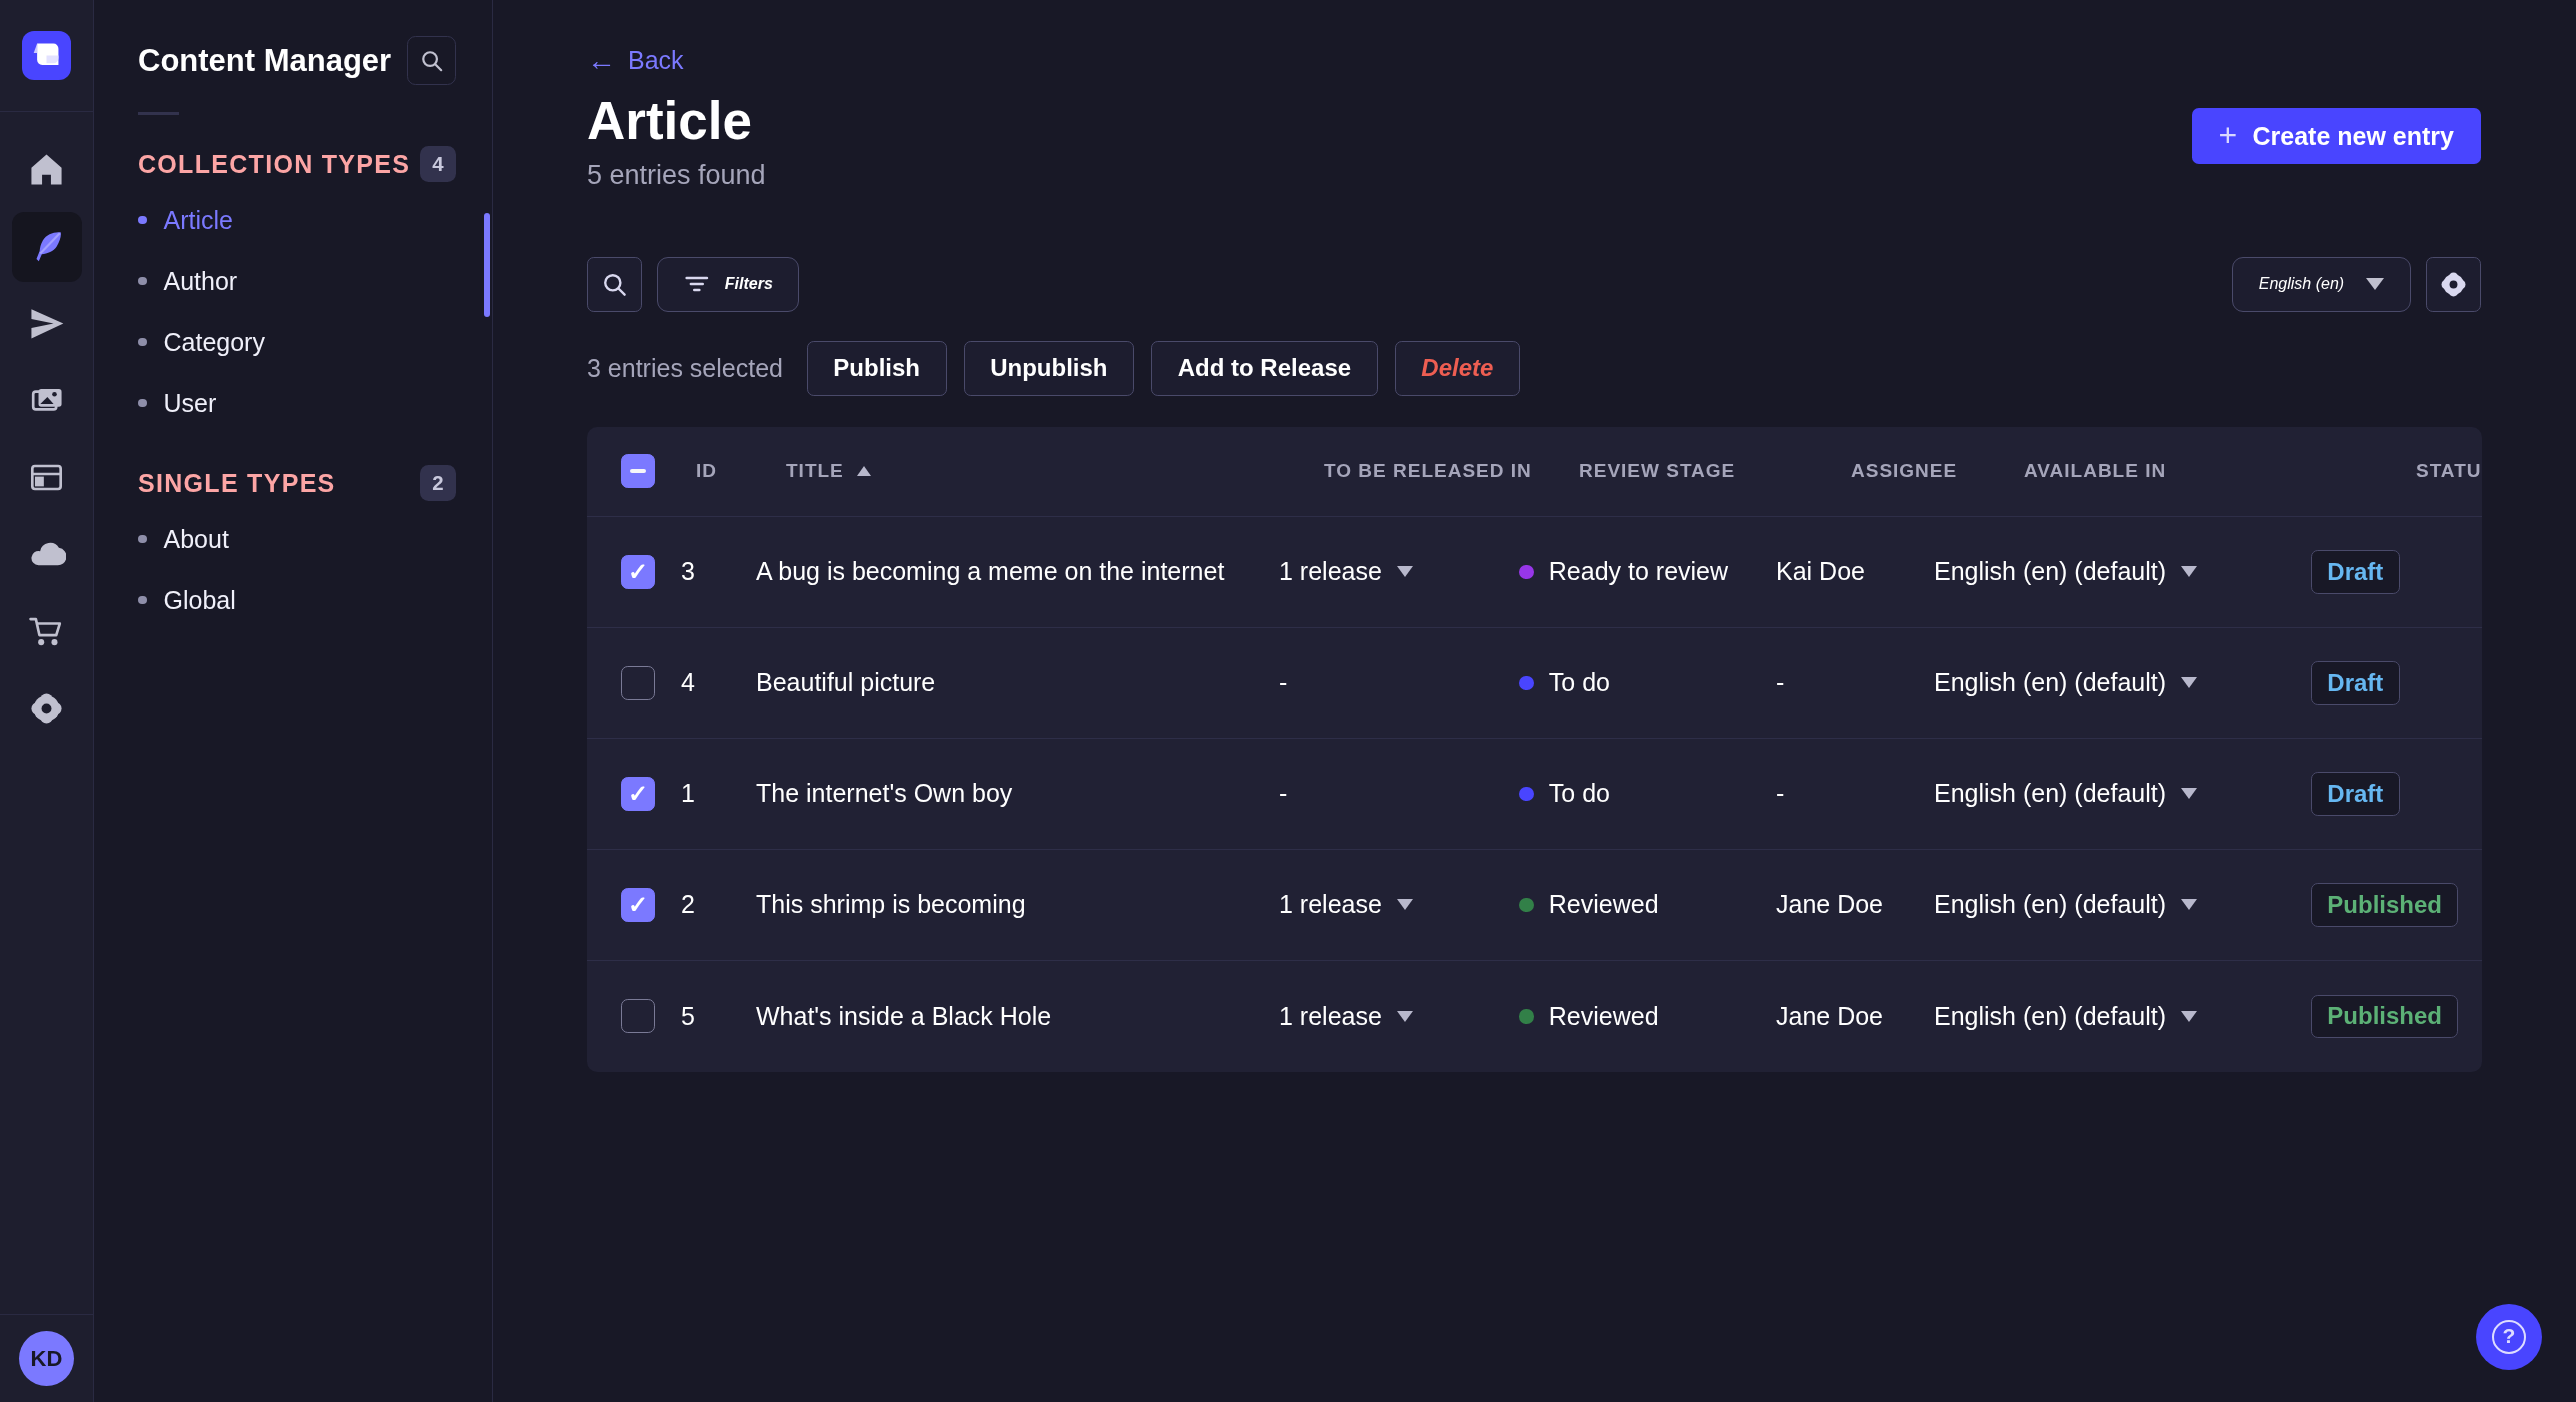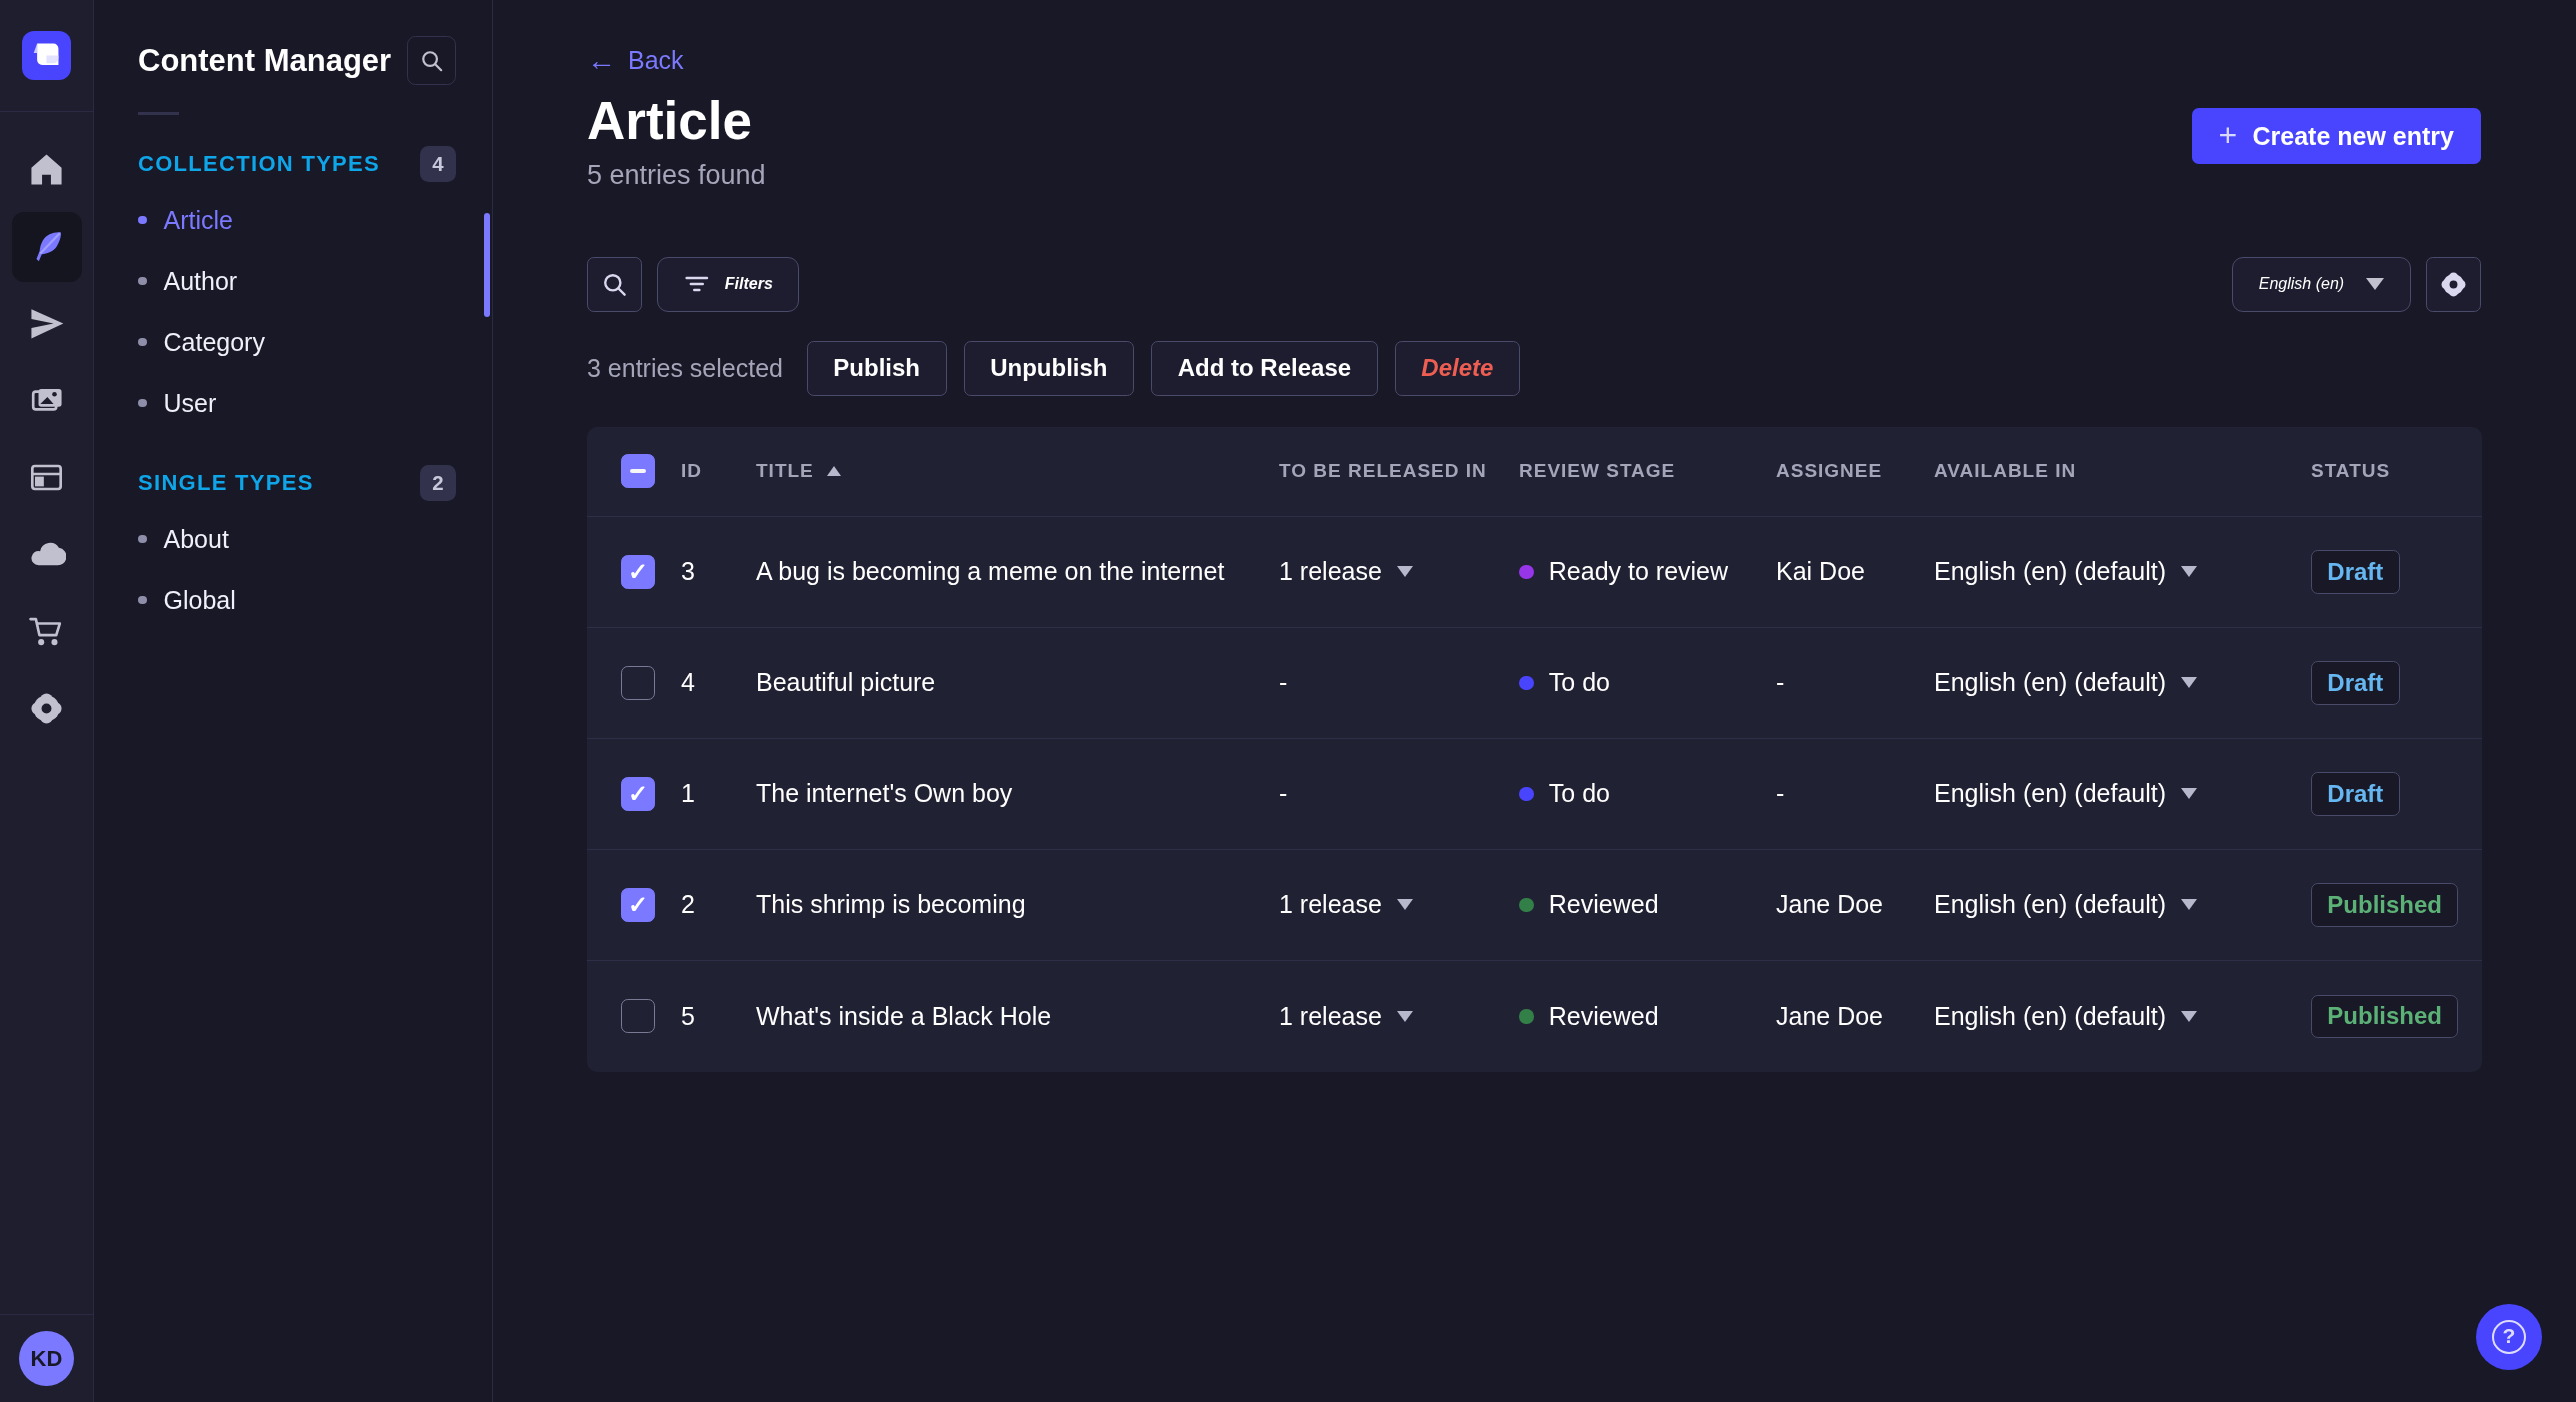--- a/index.html
+++ b/index.html
@@ -58,21 +58,21 @@
     width: 49px; height: 49px; border-radius: 8.5px; border: 1.7px solid #32324d;
     background: transparent; display: flex; align-items: center; justify-content: center;
     cursor: pointer;
   }
   .title-divider { width: 41px; height: 2.6px; background: #32324d; margin: 27px 0 13.6px 44px; }
   .section-head {
     display: flex; align-items: center; justify-content: space-between;
     padding: 0 36px 0 44px; margin-top: 24px; height: 51px;
   }
   .section-label {
-    font-size: 22px; font-weight: 700; color: #0ea5e9; letter-spacing: 1.3px;
+    font-size: 25px; font-weight: 700; color: #fca5a5; letter-spacing: 1.3px;
   }
   .section-badge {
     min-width: 36px; height: 36px; border-radius: 8.5px; background: #32324d;
     color: #c9c9dd; font-size: 20.4px; font-weight: 600;
     display: flex; align-items: center; justify-content: center;
   }
   .nav-item {
     height: 61px; display: flex; align-items: center; padding-left: 44px;
     cursor: pointer; font-size: 25px; color: #f0f0fa;
   }
@@ -133,21 +133,21 @@
   .action-btn.danger { color: #ee5e52; font-style: italic; }
 
   
   .table-card { margin-top: 31px; background: #212134; border-radius: 10.2px; width: 1895px; overflow: hidden; }
   .trow {
     display: grid;
     grid-template-columns: 94px 75px 523px 240px 257px 158px 377px 170px;
     align-items: center; height: 111px; border-bottom: 1.7px solid #2e2e48;
   }
   .trow:last-child { border-bottom: none; }
-  .trow.thead { height: 90px; }
+  .trow.thead { height: 90px; gap: 15px; }
   .cell { font-size: 25px; color: #ffffff; display: flex; align-items: center; }
   .cell-check { padding-left: 34px; }
   .hlabel { font-size: 19px; font-weight: 700; color: #a5a5ba; letter-spacing: 1px; }
   .sort-arrow {
     width: 0; height: 0; margin-left: 13.6px;
     border-left: 7.7px solid transparent; border-right: 7.7px solid transparent;
     border-bottom: 10.2px solid #b8b8cc;
   }
   .checkbox {
     width: 34px; height: 34px; border-radius: 6.8px; border: 1.7px solid #7a7a96;

